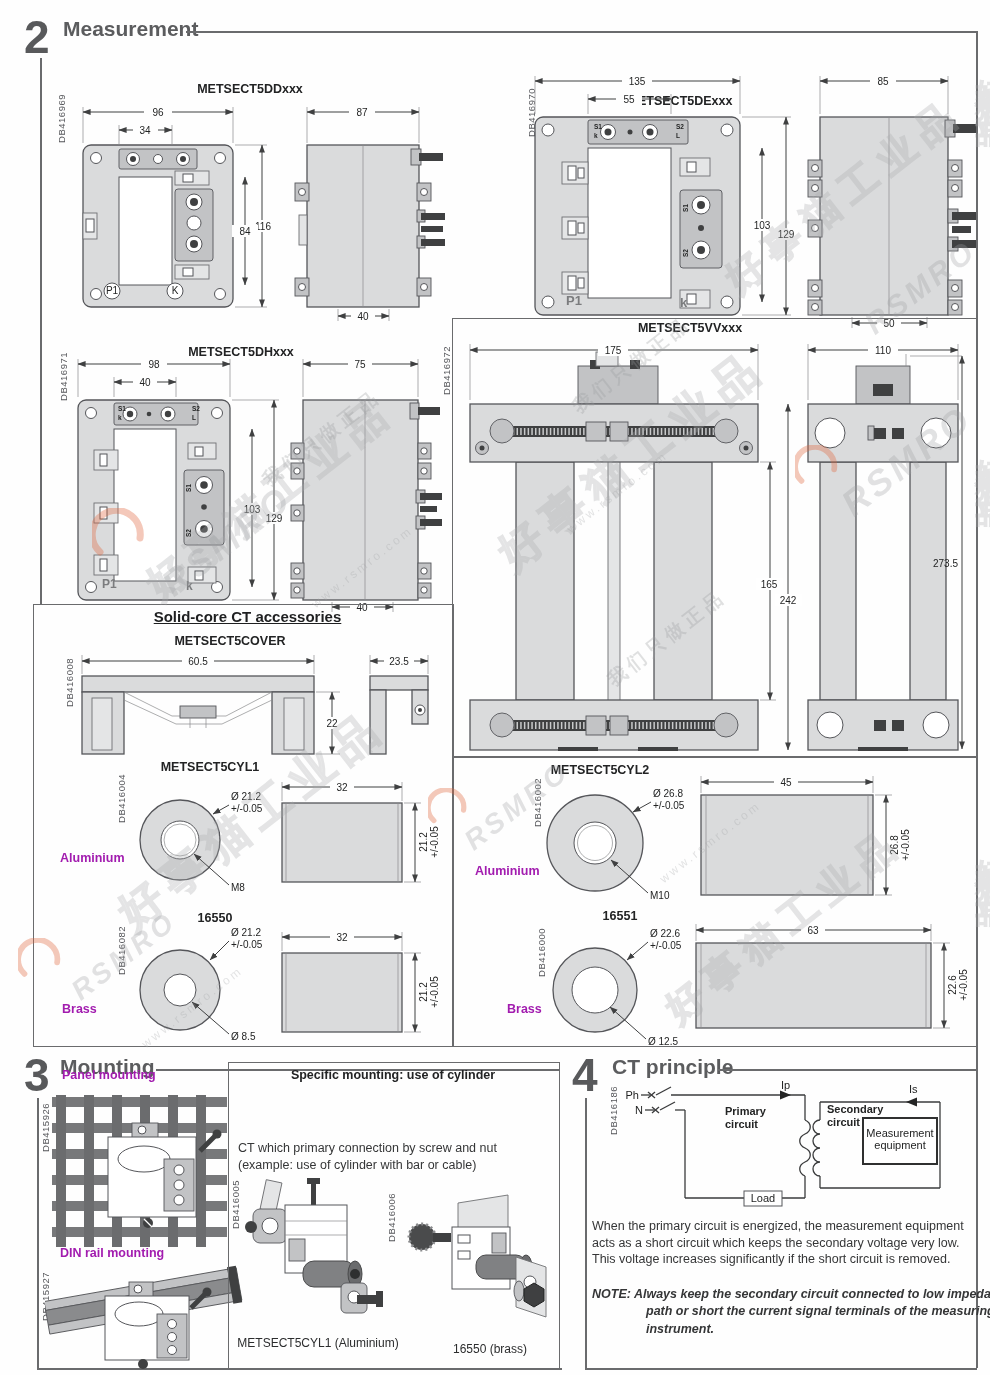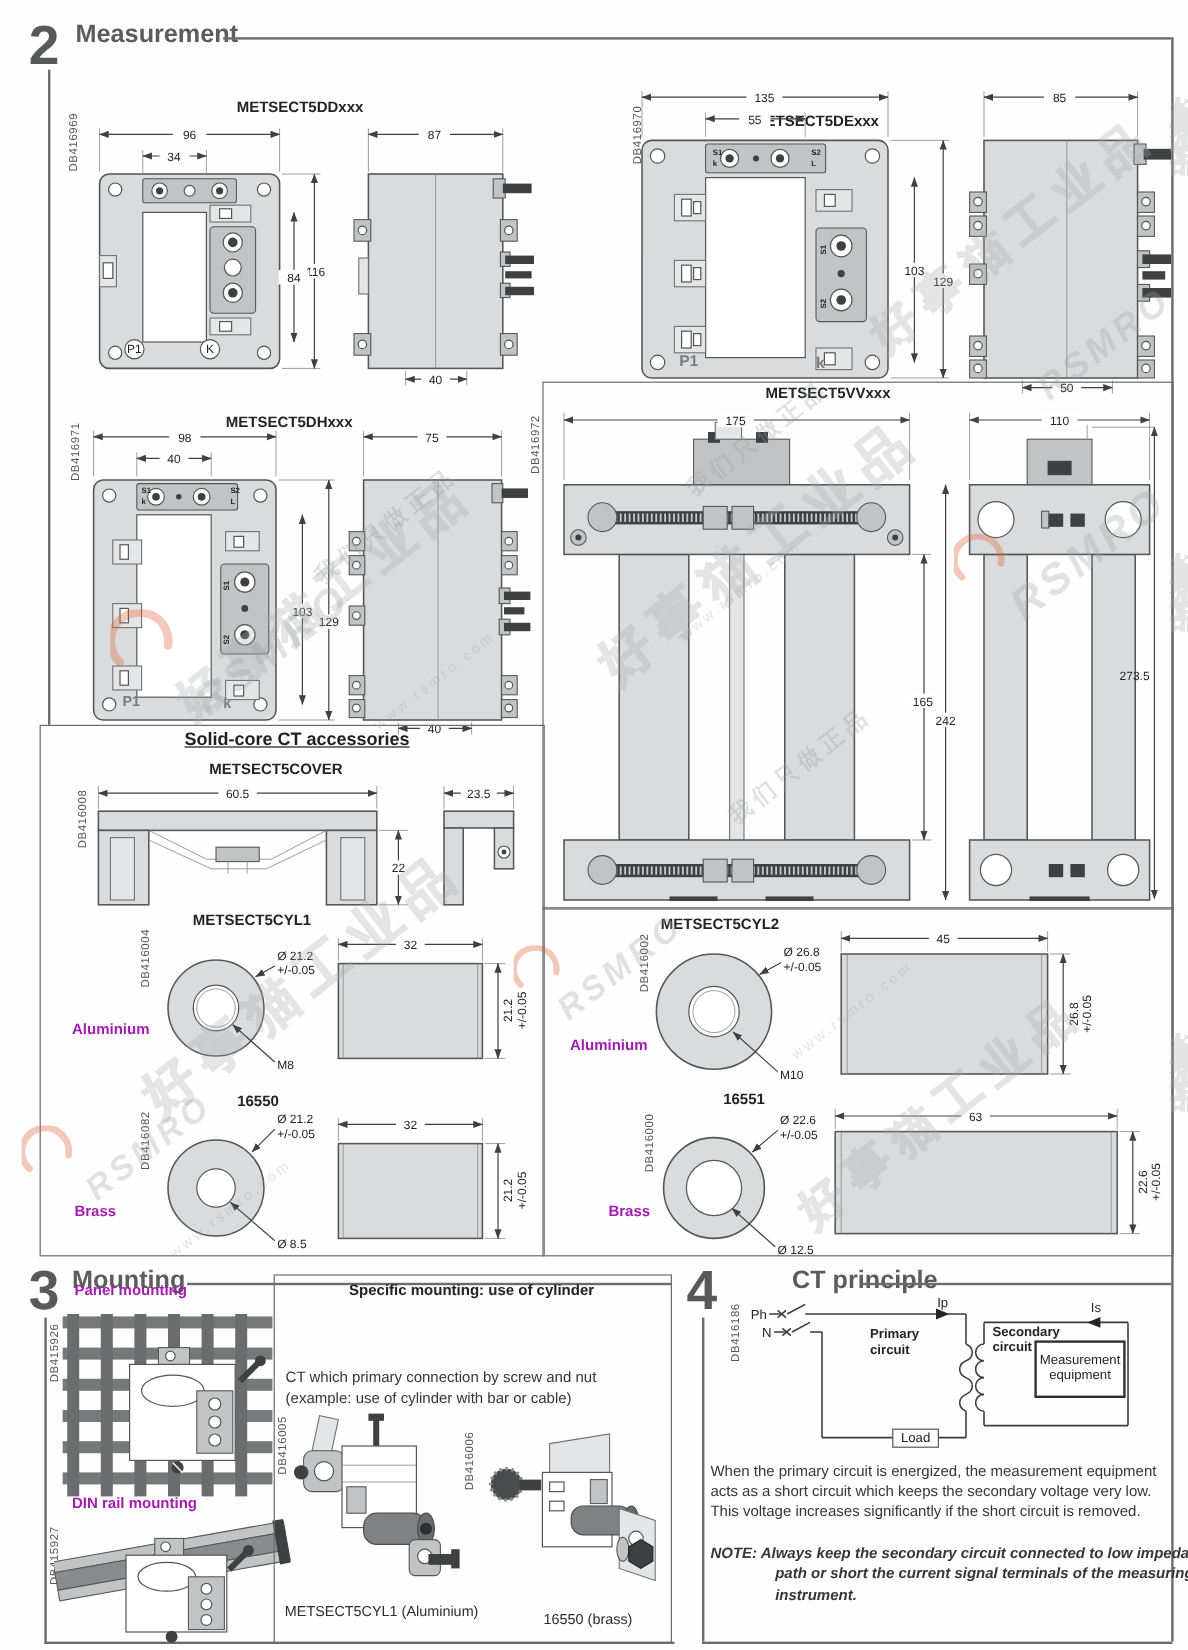--- a/index.html
+++ b/index.html
@@ -729,21 +729,21 @@
   <g>
     <path class="body2" d="M116,72 L146,82 L146,132 L116,122 Z"></path>
     <circle class="whitef" cx="130" cy="97" r="6"></circle>
     <ellipse class="med" cx="119" cy="106" rx="5" ry="10"></ellipse>
     <polygon points="134,98 144,104 144,116 134,122 124,116 124,104" fill="#3f4041" stroke="#232424"></polygon>
   </g>
 </svg>
 <div class="abs caption" style="left:430px;top:1342px;width:120px;">16550 (brass)</div>
 
 <div class="abs secnum" style="left:572px;top:1052px;">4</div>
-<div class="abs sectitle" style="left:612px;top:1055px;margin-left:48px;">CT principle</div>
+<div class="abs sectitle" style="left:612px;top:1055px;">CT principle</div>
 <div class="abs rule" style="left:718px;top:1069px;width:258px;"></div>
 <div class="abs vline" style="left:585px;top:1098px;height:270px;"></div>
 <div class="abs rule" style="left:585px;top:1368px;width:392px;"></div>
 <div class="abs ref" style="left:608px;top:1086px;">DB416186</div>
 
 <svg class="abs" style="left:595px;top:1080px;" width="380" height="132" viewBox="0 0 380 132">
   <g>
     <text class="cir" x="44" y="19" text-anchor="end">Ph</text>
     <line class="wire" x1="46" y1="15" x2="55" y2="15"></line>
     <line class="wire" x1="53" y1="12" x2="60" y2="18"></line>

